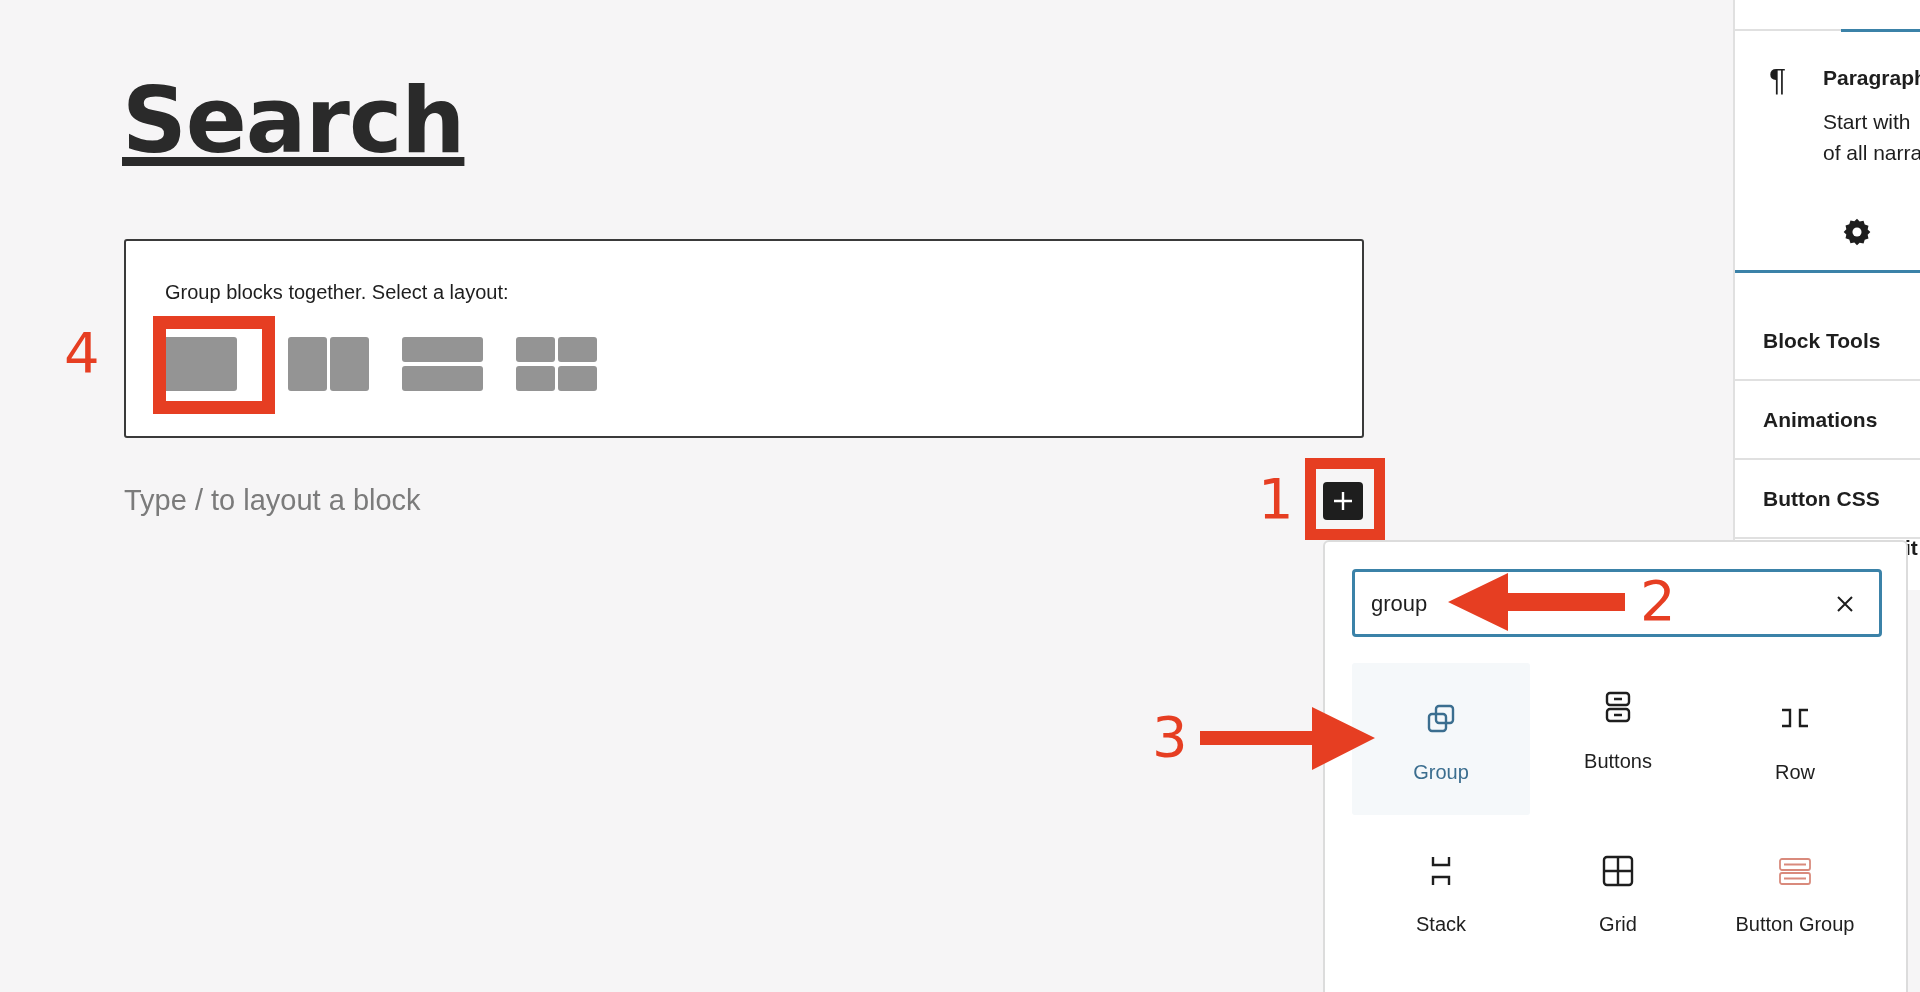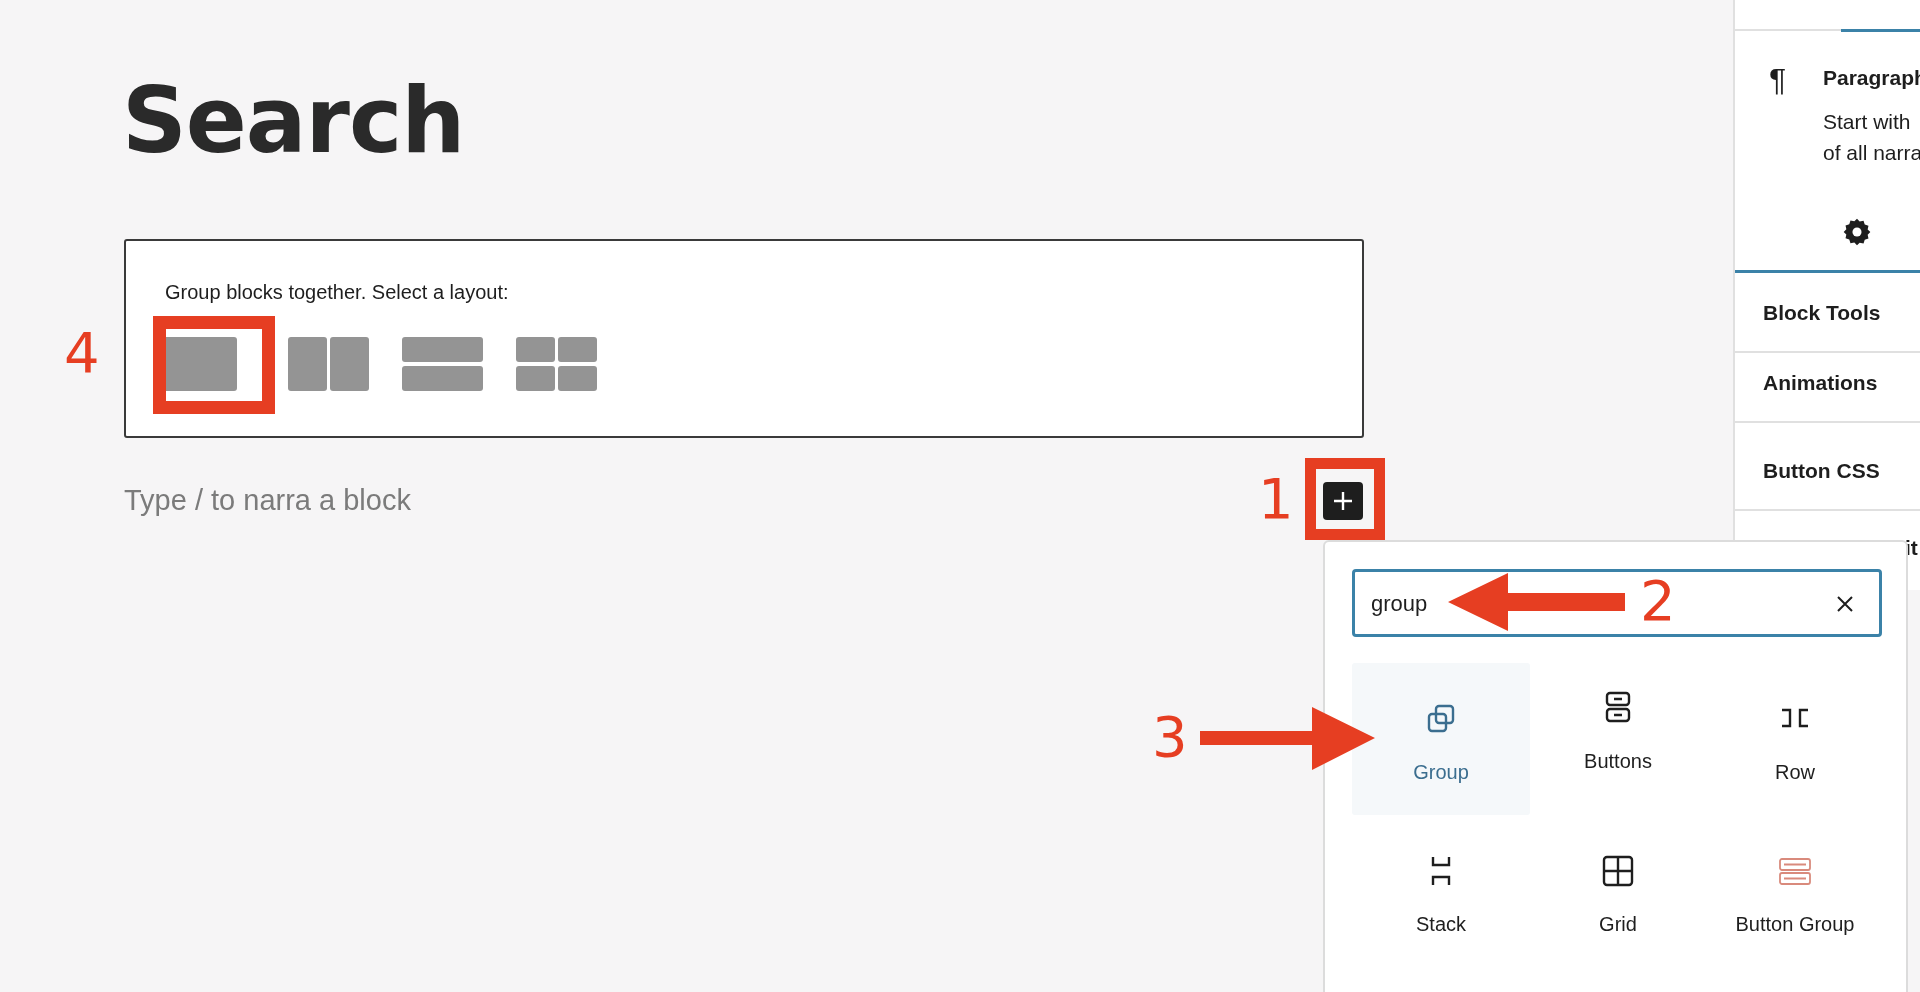--- a/index.html
+++ b/index.html
@@ -1,20 +1,20 @@
 <!DOCTYPE html>
 <html><head>
 <meta charset="utf-8">
 <style>
   * { box-sizing: border-box; margin: 0; padding: 0; }
   html, body { width: 1920px; height: 992px; overflow: hidden; }
   body { background: #f6f5f6; font-family: "Liberation Sans", sans-serif; color: #1e1e1e; position: relative; }
 
   
-  .page-title { position: absolute; left: 122px; top: 68px; font-size: 90px; font-weight: bold; color: #2a2a2a; letter-spacing: -1px; font-family: "DejaVu Sans", sans-serif; }
+  .page-title { position: absolute; left: 122px; top: 68px; font-size: 90px; font-weight: bold; color: #2a2a2a; letter-spacing: -1px; font-family: "DejaVu Sans", sans-serif; text-decoration: underline; }
 
   .group-placeholder { position: absolute; left: 124px; top: 239px; width: 1240px; height: 199px; background: #fff; border: 2px solid #3a3a3a; border-radius: 3px; }
   .group-placeholder .instructions { position: absolute; left: 39px; top: 40px; font-size: 20px; color: #1e1e1e; }
   .layout-opt { position: absolute; top: 96px; width: 81px; height: 54px; cursor: pointer; }
   .layout-opt .cell { position: absolute; background: #949494; border-radius: 3px; }
   .annot-box-4 { position: absolute; left: 153px; top: 316px; width: 122px; height: 98px; border: 13px solid #e63e22; }
 
   .block-appender { position: absolute; left: 124px; top: 484px; font-size: 29px; color: #7b7b7b; }
 
   .inserter-toggle { position: absolute; left: 1323px; top: 482px; width: 40px; height: 38px; background: #1e1e1e; border-radius: 4px; color: #fff; display: flex; align-items: center; justify-content: center; cursor: pointer; }
@@ -24,21 +24,21 @@
 
   
   .sidebar { position: absolute; left: 1733px; top: 0; width: 187px; height: 590px; background: #fff; border-left: 2px solid #e0e0e0; overflow: hidden; }
   .sidebar .tab-underline { position: absolute; left: 0; top: 29px; width: 100%; height: 2px; background: #e0e0e0; }
   .sidebar .tab-underline .active { position: absolute; left: 106px; top: 0; width: 100px; height: 3px; background: #3b82a8; }
   .sidebar .para-icon { position: absolute; left: 34px; top: 62px; font-size: 32px; color: #1e1e1e; }
   .sidebar .para-title { position: absolute; left: 88px; top: 66px; font-size: 21px; font-weight: bold; white-space: nowrap; }
   .sidebar .para-desc { position: absolute; left: 88px; top: 106px; font-size: 21px; line-height: 31px; white-space: pre; color: #1e1e1e; }
   .sidebar .gear { position: absolute; left: 106px; top: 216px; width: 32px; height: 32px; cursor: pointer; }
   .sidebar .settings-underline { position: absolute; left: 0; top: 270px; width: 100%; height: 3px; background: #3b82a8; }
-  .sidebar .panel { position: absolute; left: 0; width: 100%; height: 79px; border-bottom: 2px solid #e0e0e0; font-size: 21px; font-weight: bold; padding-left: 28px; display: flex; align-items: center; cursor: pointer; white-space: nowrap; }
+  .sidebar .panel { position: absolute; left: 0; width: 100%; height: 79px; border-bottom: 2px solid #e0e0e0; font-size: 21px; font-weight: bold; padding-left: 28px; display: flex; align-items: center; cursor: pointer; white-space: nowrap; margin-top: 28px; }
   .sidebar .partial-it { position: absolute; left: 170px; top: 536px; font-size: 21px; font-weight: bold; }
 
   
   .popover { position: absolute; left: 1323px; top: 540px; width: 585px; height: 460px; background: #fff; border: 2px solid #dcdcdc; border-radius: 6px; }
   .search-wrap { position: absolute; left: 27px; top: 27px; width: 530px; height: 68px; border: 3px solid #3b82a8; border-radius: 4px; }
   .search-input { position: absolute; left: 16px; top: 14px; width: 420px; height: 36px; border: none; outline: none; font-size: 22px; font-family: "Liberation Sans", sans-serif; color: #1e1e1e; background: transparent; }
   .search-clear { position: absolute; right: 16px; top: 14px; width: 36px; height: 36px; display: flex; align-items: center; justify-content: center; cursor: pointer; }
 
   .block-item { position: absolute; width: 178px; height: 152px; cursor: pointer; border-radius: 3px; }
   .block-item.selected { background: #f5f8fa; }
@@ -71,21 +71,21 @@
     <div class="cell" style="left:0;top:0;width:39px;height:25px;"></div>
     <div class="cell" style="left:42px;top:0;width:39px;height:25px;"></div>
     <div class="cell" style="left:0;top:29px;width:39px;height:25px;"></div>
     <div class="cell" style="left:42px;top:29px;width:39px;height:25px;"></div>
   </div>
 </div>
 
 <div class="annot-box-4"></div>
 <div class="annot-num" style="left:64px;top:320px;">4</div>
 
-<div class="block-appender">Type / to narra a block</div>
+<div class="block-appender">Type / to layout a block</div>
 
 <div class="annot-box-1"></div>
 <div class="inserter-toggle">
   <span>
     <svg width="22" height="22" viewBox="0 0 22 22">
         <path d="M11 2v18M2 11h18" stroke="#fff" stroke-width="2.4"></path>
       </svg>
   </span>
 </div>
 <div class="annot-num" style="left:1258px;top:466px;">1</div>
@@ -99,21 +99,21 @@
   <div class="para-desc">Start with
 of all narra</div>
   <div class="gear">
     <svg width="32" height="32" viewBox="0 0 24 24">
         <path fill="#1e1e1e" d="M12 2l2 2.2 2.9-.6.9 2.8 2.8.9-.6 2.9L22 12l-2 2 .6 2.9-2.8.9-.9 2.8-2.9-.6L12 22l-2-2.2-2.9.6-.9-2.8-2.8-.9.6-2.9L2 12l2-2-.6-2.9 2.8-.9.9-2.8 2.9.6z"></path>
         <circle cx="12" cy="12" r="3.4" fill="#fff"></circle>
       </svg>
   </div>
   <div class="settings-underline"></div>
   <div class="panel" style="top:274px;">Block Tools</div>
-  <div class="panel" style="top:344px;">Animations</div>
+  <div class="panel" style="top:353px;">Animations</div>
   <div class="panel" style="top:432px;">Button CSS</div>
   <div class="partial-it">it</div>
 </aside>
 
 <div class="popover">
   <div class="search-wrap">
     <input class="search-input" type="text" value="group" style="">
     <div class="search-clear">
       <svg width="20" height="20" viewBox="0 0 20 20">
           <path d="M3 3l14 14M17 3L3 17" stroke="#1e1e1e" stroke-width="2"></path>

